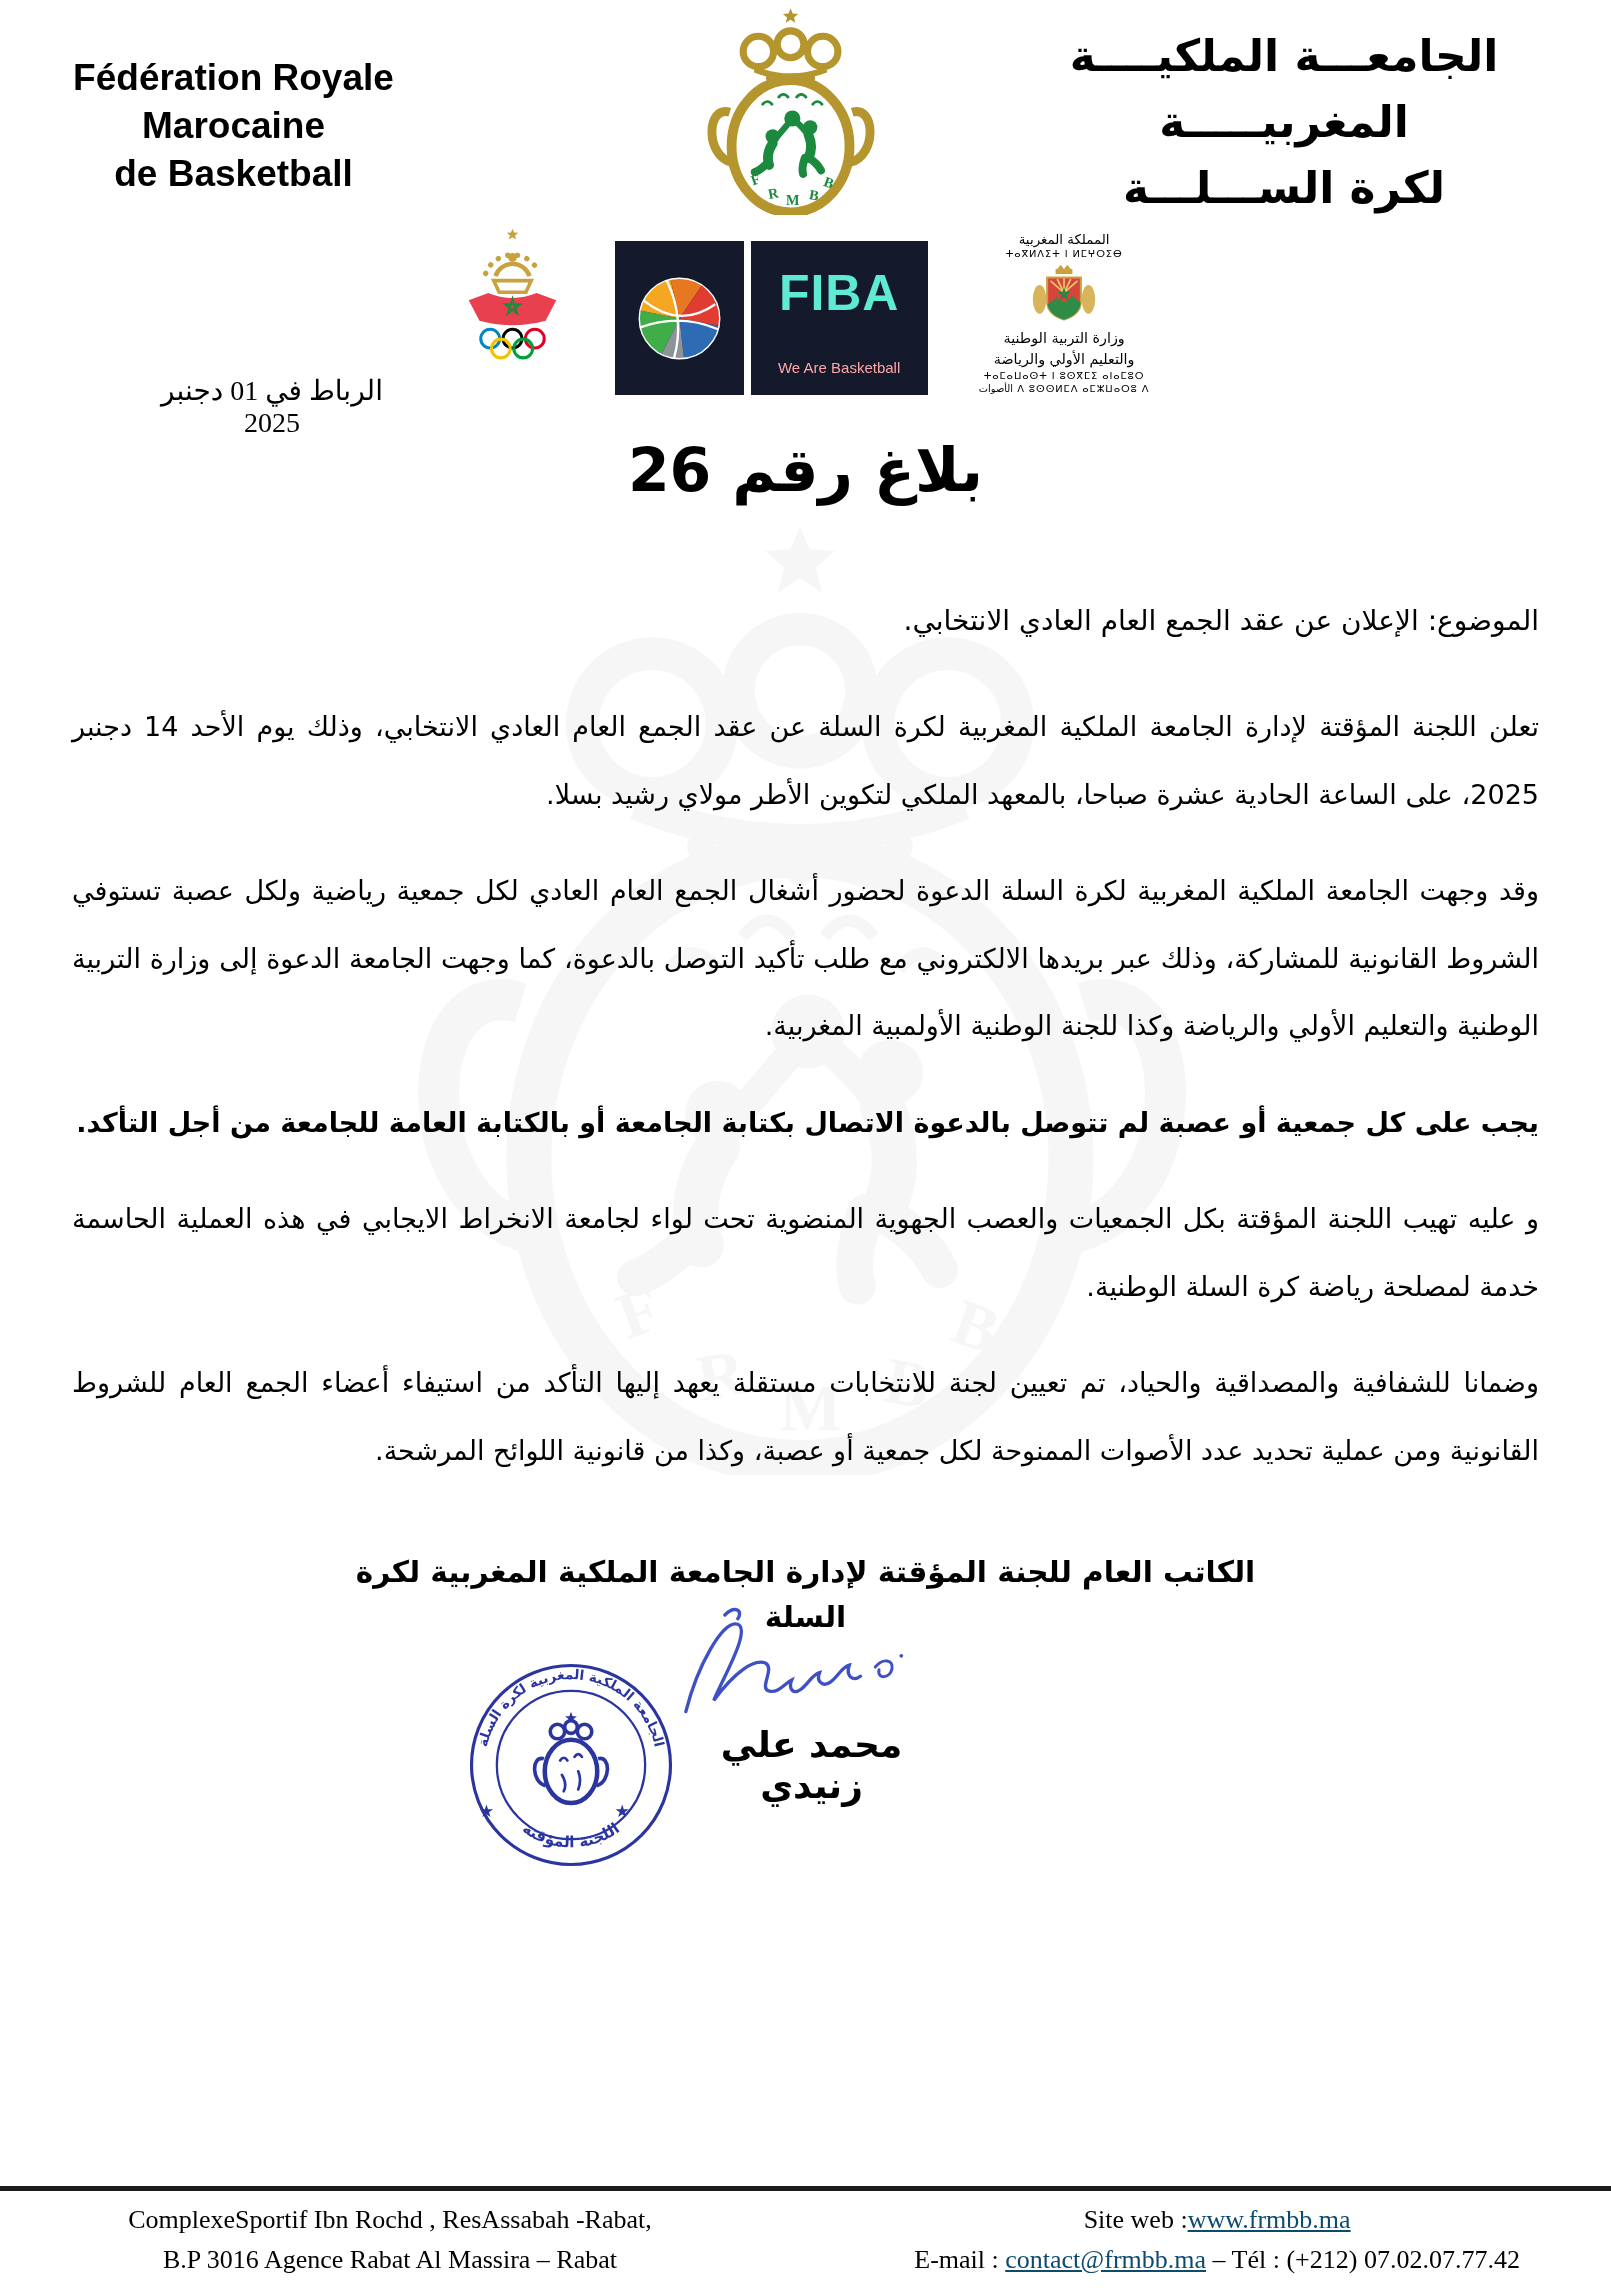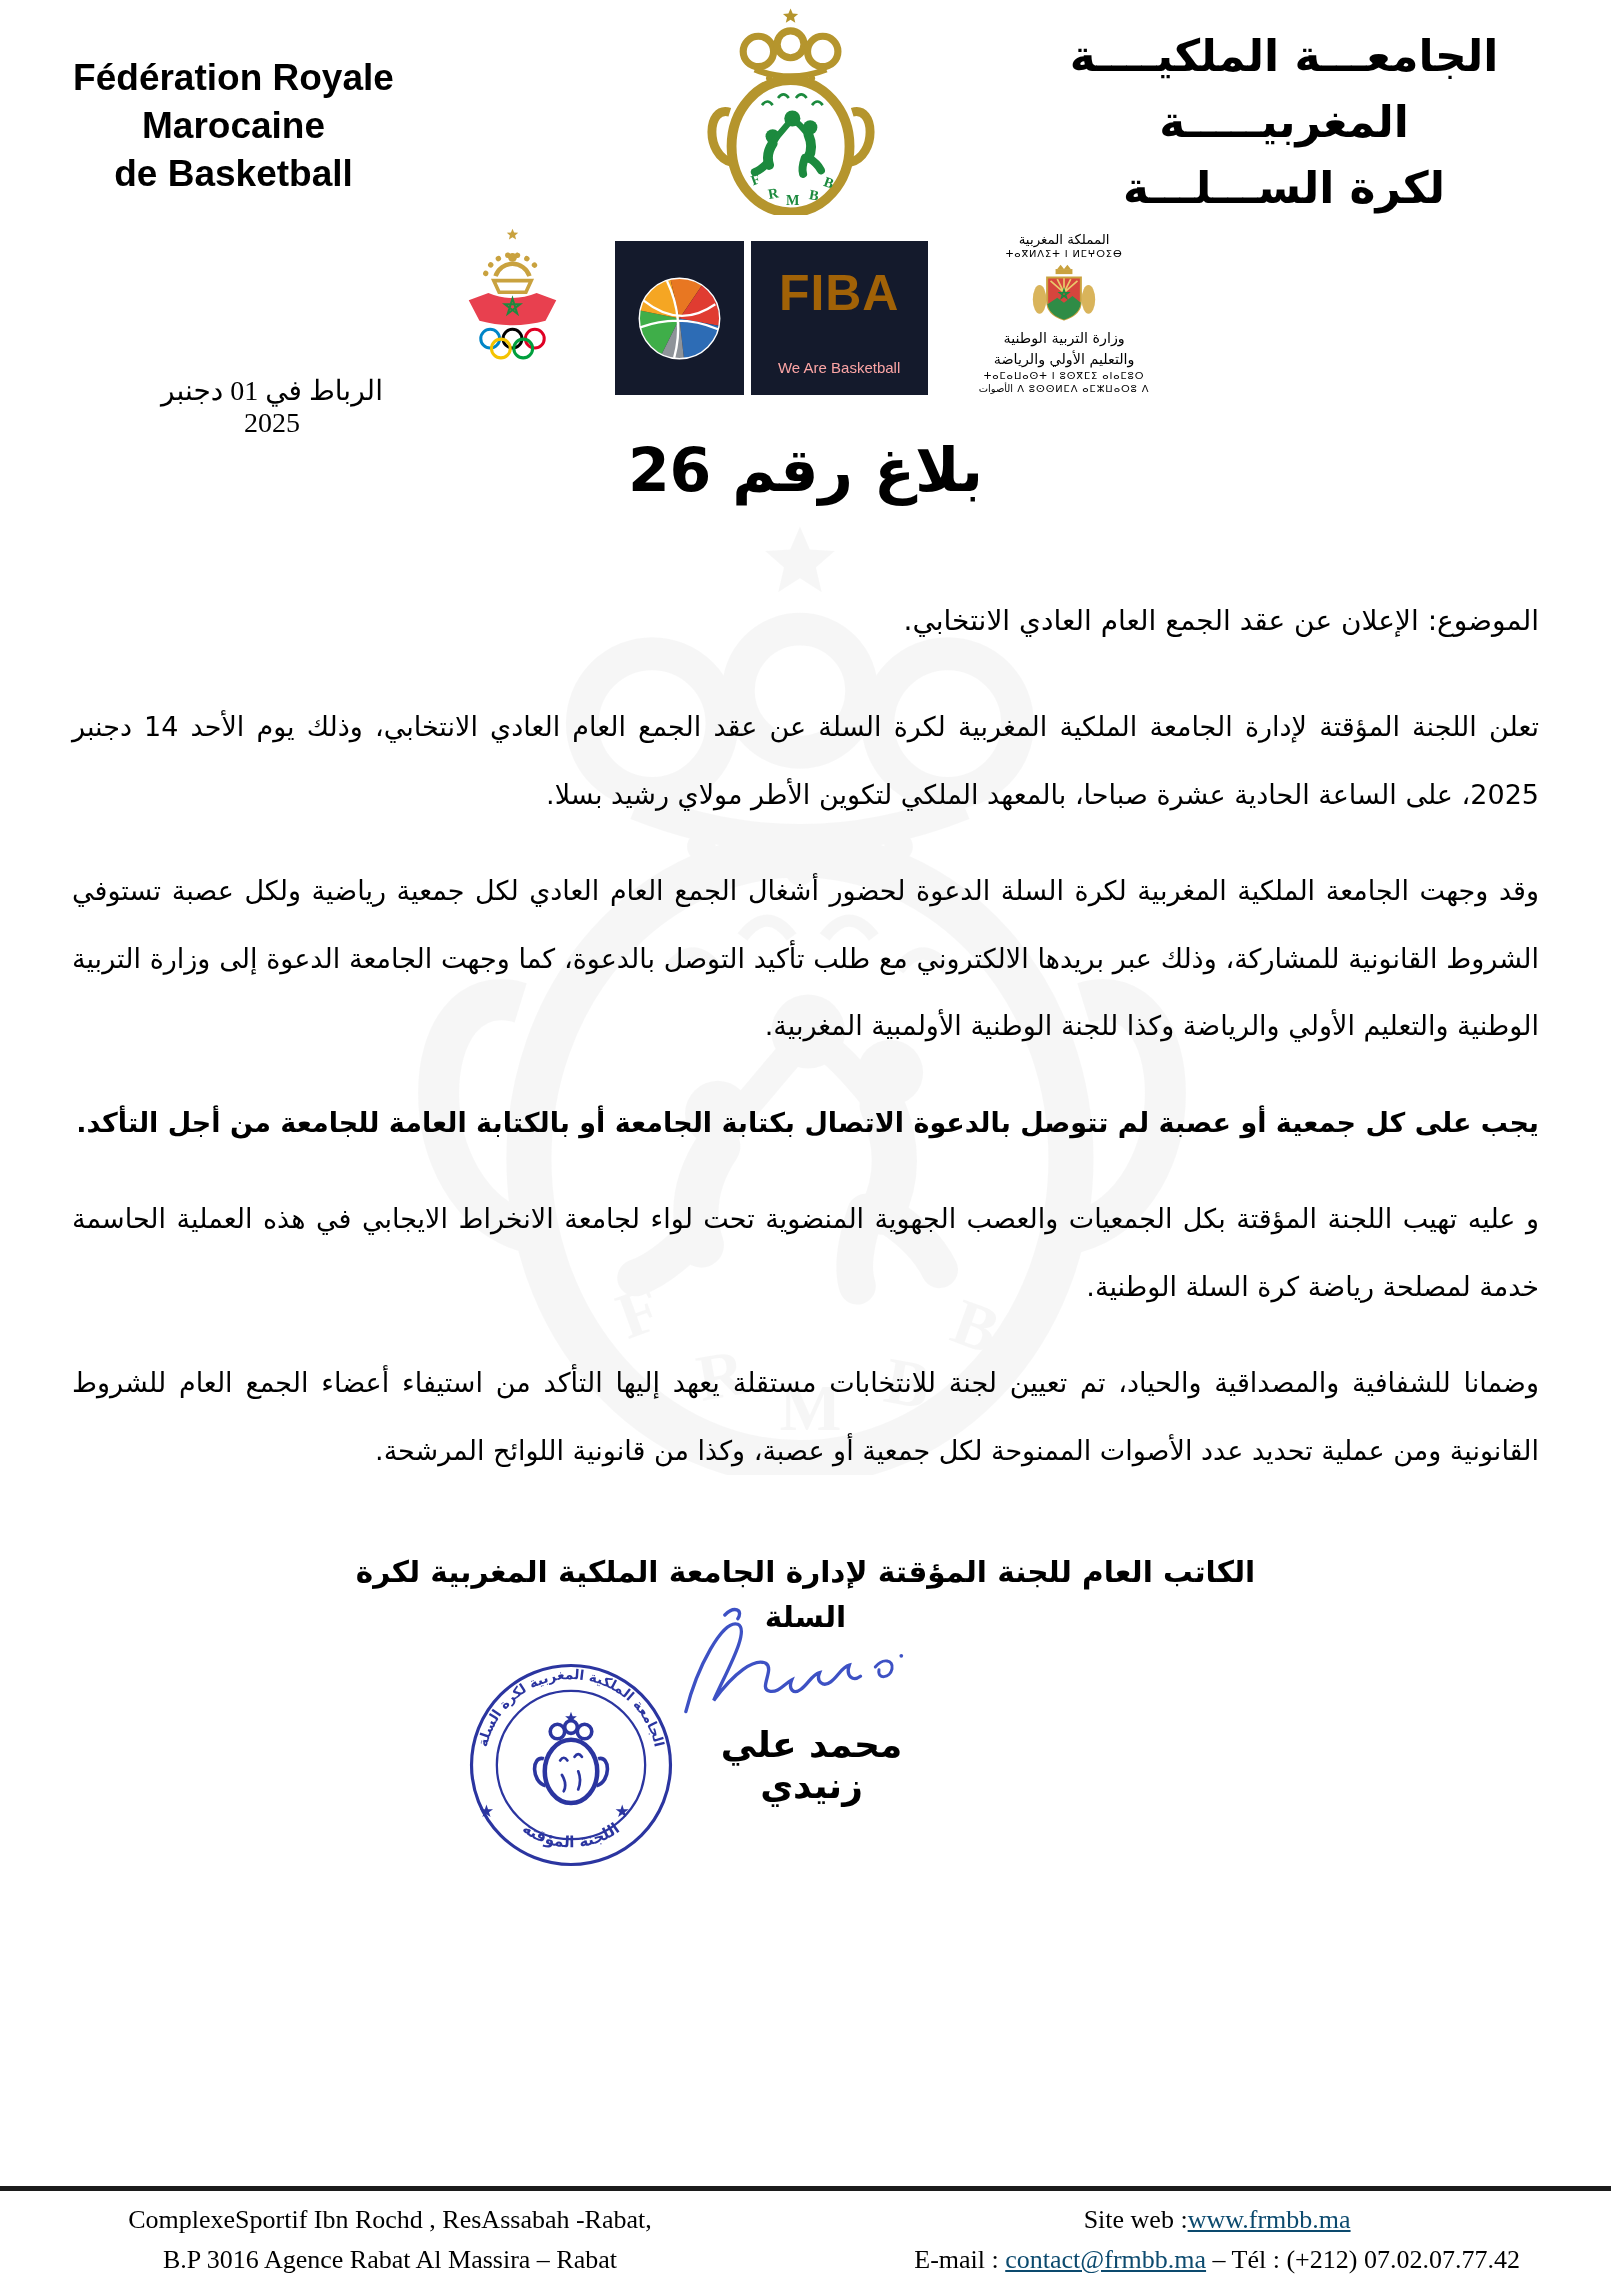--- a/index.html
+++ b/index.html
@@ -16,21 +16,21 @@
   .frmb-logo{--gold:#B5952D;--green:#1C8A3E;--inner:#ffffff;}
   .frmb-logo.wm{--gold:#6b6b6b;--green:#6b6b6b;--inner:transparent;}
   .watermark{position:absolute;left:381px;top:510px;opacity:0.05;pointer-events:none;}
 
   
   .logos-row{position:absolute;top:227px;left:0;width:100%;display:flex;justify-content:center;align-items:flex-start;gap:47px;}
   .fiba{display:flex;gap:6.3px;margin-top:14.3px;}
   .fiba-box{background:#141A2C;height:154px;}
   .fiba-ball-box{width:129px;display:flex;align-items:center;justify-content:center;}
   .fiba-text-box{width:177px;display:flex;flex-direction:column;align-items:center;justify-content:space-between;padding:27px 0 19.7px;box-sizing:border-box;}
-  .fiba-word{color:#a16207;font-family:"Liberation Sans",sans-serif;font-weight:bold;font-size:50px;line-height:1;letter-spacing:0.9px;}
+  .fiba-word{color:#5eead4;font-family:"Liberation Sans",sans-serif;font-weight:bold;font-size:50px;line-height:1;letter-spacing:0.9px;}
   .fiba-tag{color:#fca5a5;font-family:"Liberation Sans",sans-serif;font-size:15px;}
   .ministry{width:179px;text-align:center;direction:rtl;font-family:"DejaVu Sans",sans-serif;margin-top:3.6px;}
   .ministry .l-ar-sm{font-size:13.4px;line-height:1.3;}
   .ministry .l-tif{font-size:9.9px;line-height:1.3;letter-spacing:0.9px;}
   .ministry .l-ar{font-size:14.3px;line-height:1.45;}
   .ministry svg{margin:3.6px 0 1.8px;}
 
   
   .date-line{position:absolute;left:133px;top:374px;width:278px;direction:rtl;text-align:center;
     font-family:"Liberation Serif",serif;font-size:28px;}

